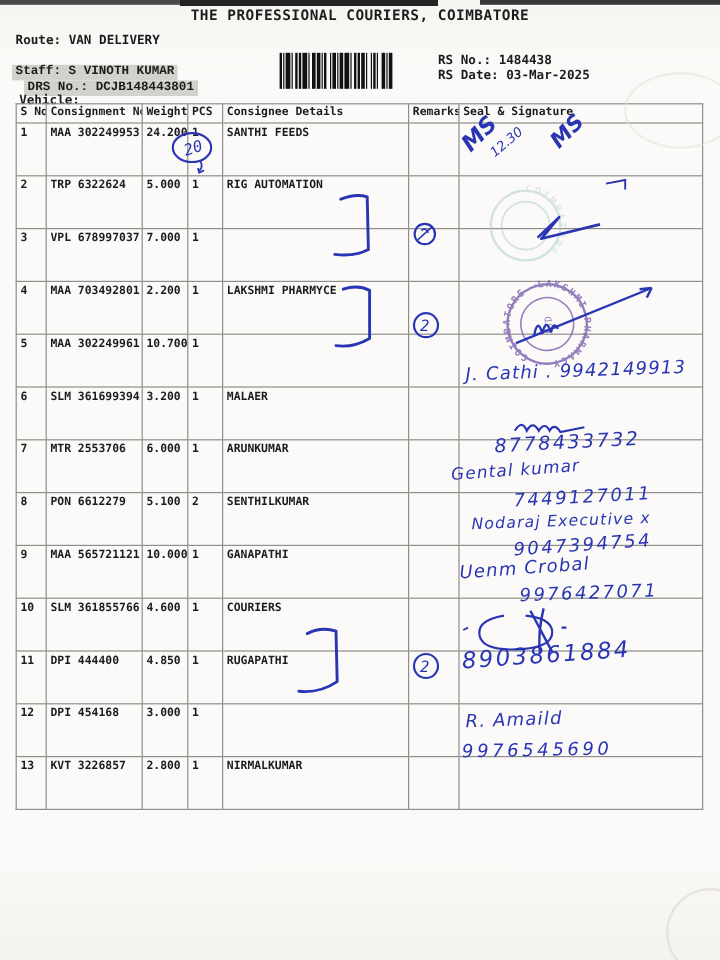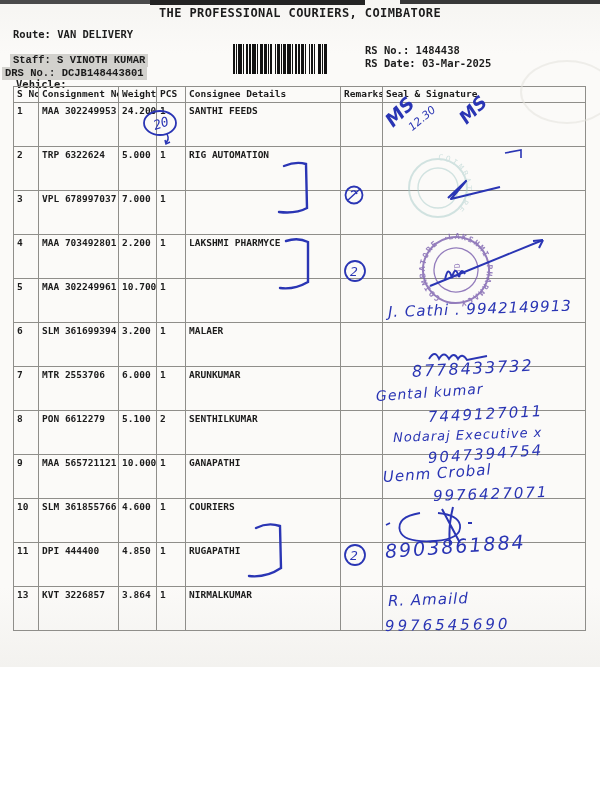--- a/index.html
+++ b/index.html
@@ -1,17 +1,17 @@
 <!DOCTYPE html>
 <html><head>
 <meta charset="utf-8">
 <style>
   html,body{margin:0;padding:0;}
   .page{
-    position:relative;width:600px;height:667px;overflow:hidden;
+    position:relative;width:600px;height:800px;overflow:hidden;
     background:linear-gradient(180deg,#f6f5f2 0%,#fbfaf8 8%,#fbfaf8 88%,#f3f2ef 100%);
     font-family:"DejaVu Sans Mono",monospace;color:#1c1c1c;
   }
   .edge{position:absolute;top:0;height:4px;background:#3c3c3c;}
   .title{position:absolute;left:0;width:100%;text-align:center;font-weight:bold;}
   .t1{top:6px;font-size:12px;letter-spacing:.4px;}
   .t2{top:22px;font-size:12px;letter-spacing:.2px;}
   .info{position:absolute;font-size:10.5px;font-weight:bold;white-space:nowrap;}
   .hl{background:#d2d1cd;padding:0 3px 1px 3px;font-family:Liberation Mono, monospace;}
   .barcode{position:absolute;left:233px;top:44px;width:124px;height:30px;display:flex;align-items:stretch;}
@@ -44,21 +44,21 @@
 <div class="page">
 
   <div class="edge" style="left:0;width:150px;background:#4a4a4a;"></div>
   <div class="edge" style="left:150px;width:215px;background:#232323;height:5px;"></div>
   <div class="edge" style="left:400px;width:200px;background:#383838;"></div>
 
   <div class="title t1">THE PROFESSIONAL COURIERS, COIMBATORE</div>
 
   <div class="info" style="left:13px;top:28px;">Route: VAN DELIVERY</div>
   <div class="info" style="left:10px;top:53px;"><span class="hl">Staff: S VINOTH KUMAR</span></div>
-  <div class="info" style="left:2px;top:66px;"><span class="hl">DRS No.: DCJB148443801</span></div>
+  <div class="info" style="left:20px;top:66px;"><span class="hl">DRS No.: DCJB148443801</span></div>
   <div class="info" style="left:16px;top:78px;">Vehicle:</div>
 
   <div class="barcode" id="barcode">
       <div class="bar" style="width: 2.2px;"></div>
       <div class="gap" style="width: 1.1px;"></div>
       <div class="bar" style="width: 1.1px;"></div>
       <div class="gap" style="width: 1.1px;"></div>
       <div class="bar" style="width: 3.3px;"></div>
       <div class="gap" style="width: 1.1px;"></div>
       <div class="bar" style="width: 1.1px;"></div>
@@ -241,25 +241,34 @@
     <tr>
       <td class="c-sno">11</td>
       <td>DPI 444400</td>
       <td class="c-wt">4.850</td>
       <td class="c-pcs">1</td>
       <td>RUGAPATHI</td>
       <td></td>
       <td></td>
     </tr>
 
+    <tr>
+      <td class="c-sno">12</td>
+      <td>DPI 454168</td>
+      <td class="c-wt">3.000</td>
+      <td class="c-pcs">1</td>
+      <td></td>
+      <td></td>
+      <td></td>
+    </tr>
 
     <tr>
       <td class="c-sno">13</td>
       <td>KVT 3226857</td>
-      <td class="c-wt">3.864</td>
+      <td class="c-wt">2.800</td>
       <td class="c-pcs">1</td>
       <td>NIRMALKUMAR</td>
       <td></td>
       <td></td>
     </tr>
   </tbody>
   </table>
 
   <div class="overlay">
 

